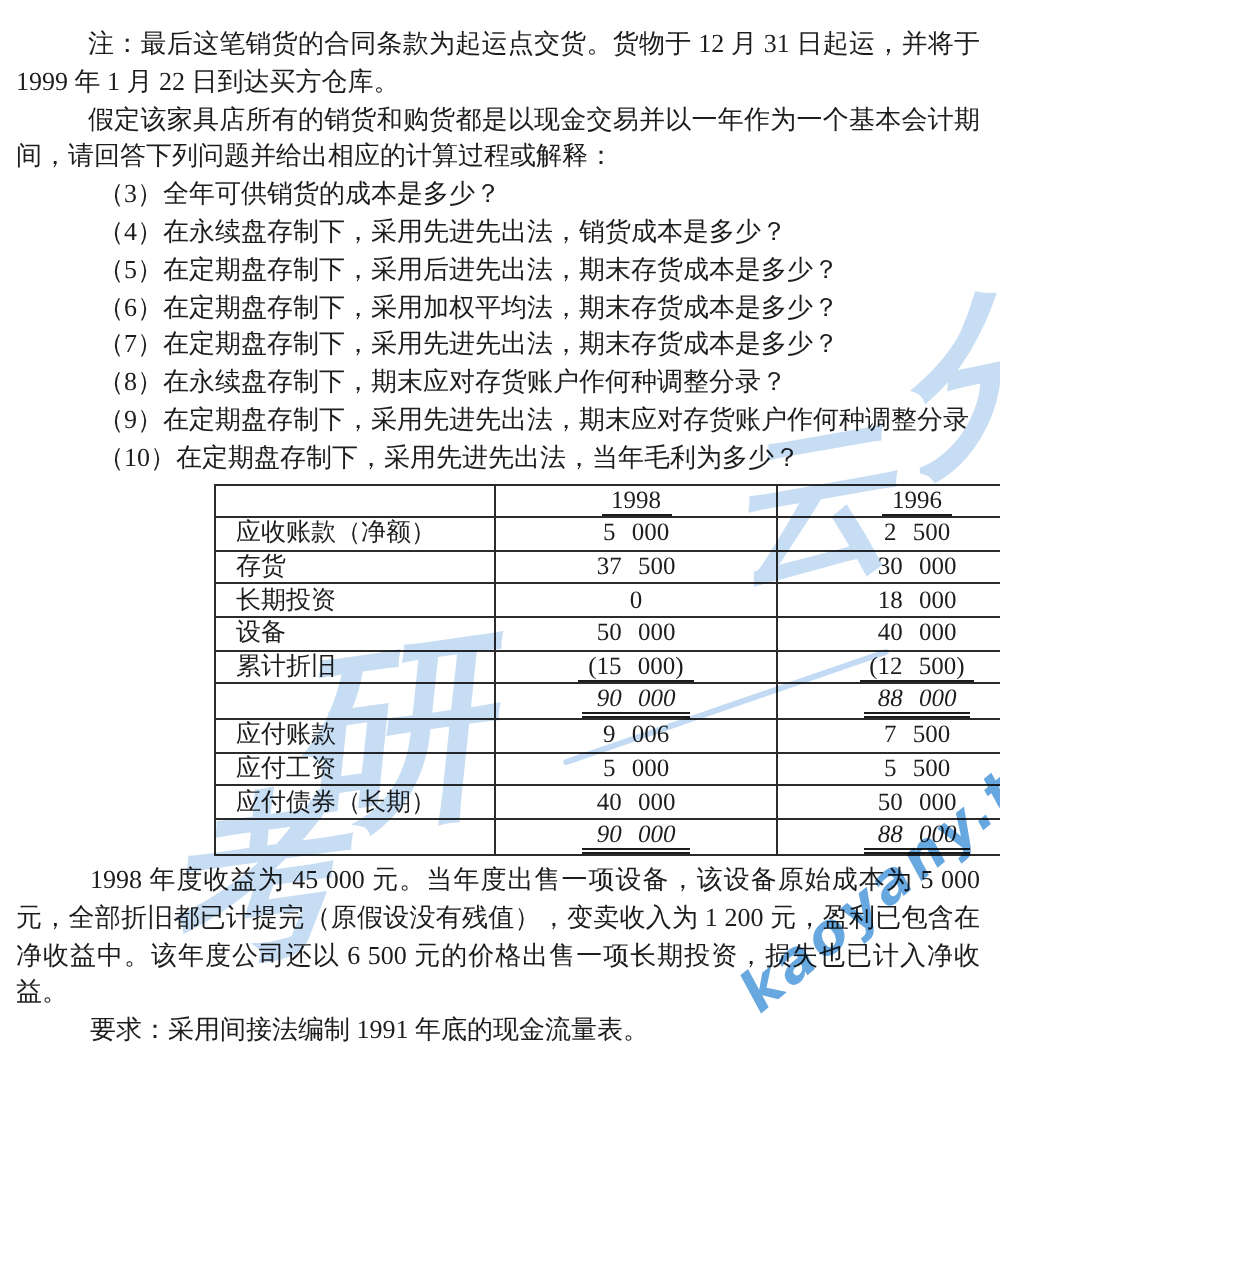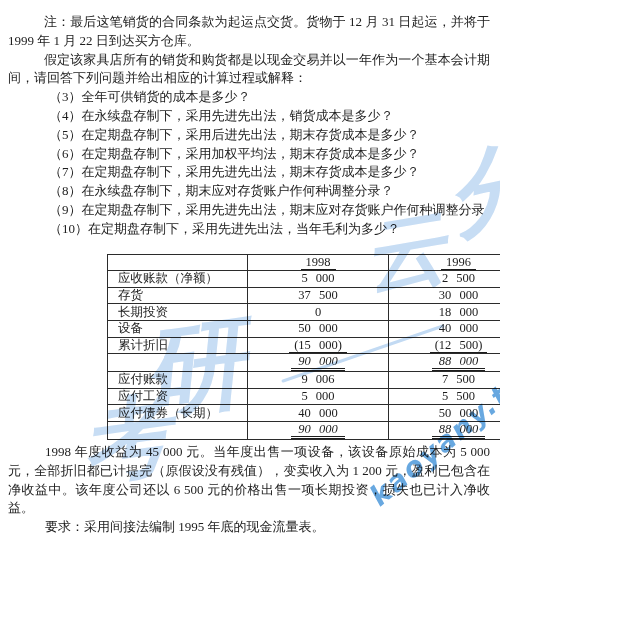--- a/index.html
+++ b/index.html
@@ -19,21 +19,21 @@
     line-height: 18.8px;
     text-align: justify;
   }
   p.para { margin: 0; text-indent: 36px; }
   .q-line { padding-left: 41px; }
   .heading9 { margin-top: 9px; text-indent: 33px; }
   table.bs {
     border-collapse: collapse;
     table-layout: fixed;
     width: 421px;
-    margin: 15px 0 3px 99px;
+    margin: 3px 0 3px 99px;
   }
   table.bs td {
     border: 1px solid #2b2b2b;
     height: 16.6px;
     line-height: 15px;
     font-size: 12.5px;
     padding: 0;
     text-align: center;
     vertical-align: middle;
   }
@@ -163,21 +163,21 @@
       </tr>
       <tr>
         <td class="label"></td>
         <td><span class="u-double num">90 000</span></td>
         <td><span class="u-double num">88 000</span></td>
       </tr>
     </tbody>
       </table>
 
     <p class="closing">1998 年度收益为 45 000 元。当年度出售一项设备，该设备原始成本为 5 000 元，全部折旧都已计提完（原假设没有残值），变卖收入为 1 200 元，盈利已包含在净收益中。该年度公司还以 6 500 元的价格出售一项长期投资，损失也已计入净收益。</p>
-    <p class="requirement">要求：采用间接法编制 1995 年底的现金流量表。</p>
+    <p class="requirement">要求：采用间接法编制 1991 年底的现金流量表。</p>
   </div>
 
   <div class="watermark">
     <span class="wm-char c1">考</span>
     <span class="wm-char c2">研</span>
     <span class="wm-char c3">云</span>
     <span class="wm-char c4">分</span>
     <span class="wm-swoosh"></span>
     <span class="wm-url">kaoyany.top</span>
   </div>

